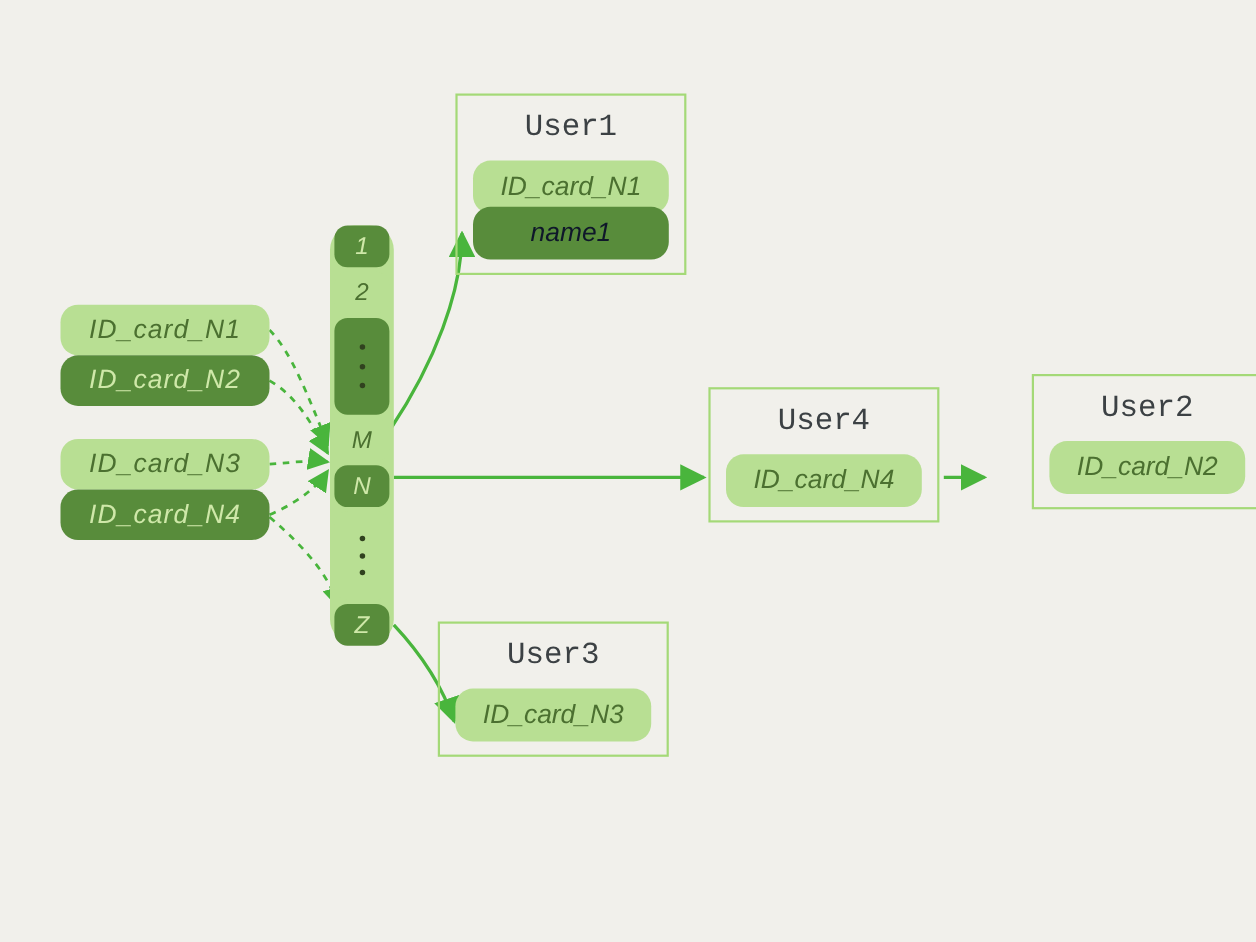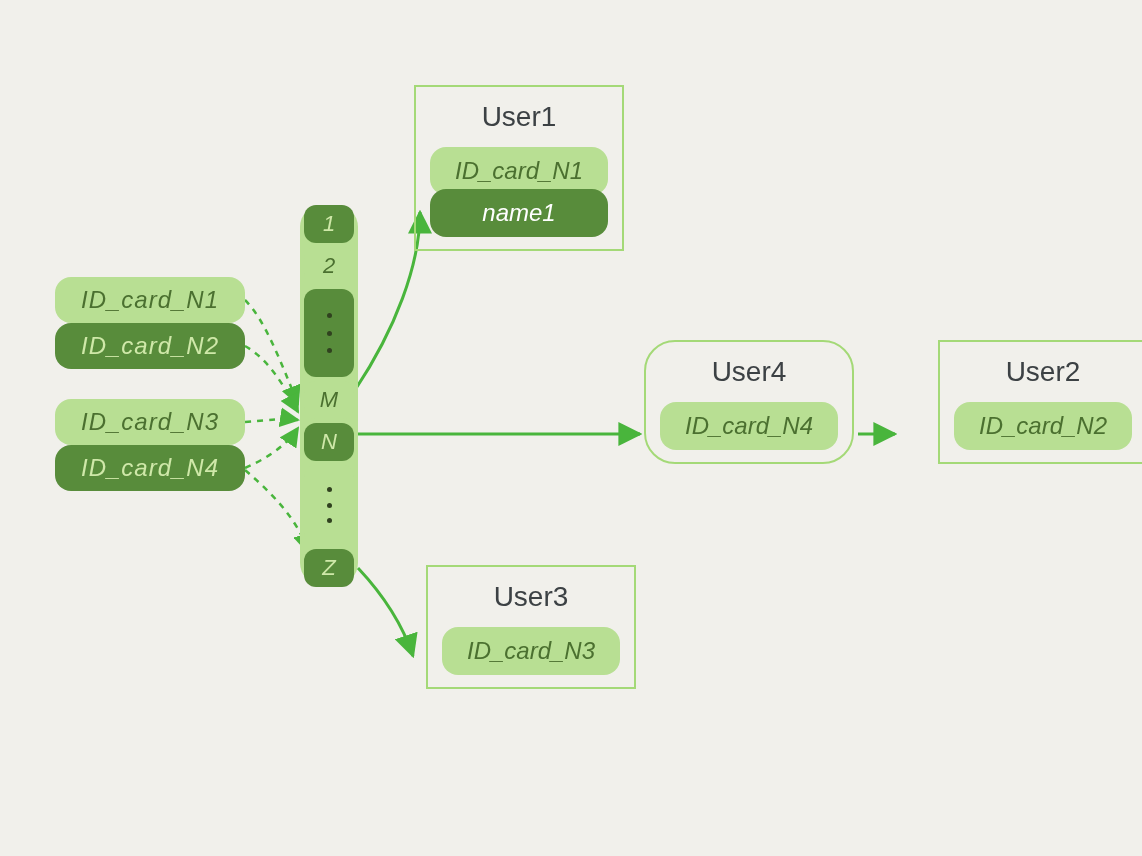--- a/index.html
+++ b/index.html
@@ -74,36 +74,36 @@
   
   .ucard {
     position: absolute;
     width: 210px;
     border: 2px solid #a4d977;
     background: rgba(255,255,255,0.0);
     padding: 10px 8px 12px 8px;
     box-sizing: border-box;
   }
   .ucard .title {
-    font-family: Liberation Sans, sans-serif;
+    font-family: Liberation Mono, monospace;
     font-size: 28px;
     color: #3c4144;
     text-align: center;
     margin: 4px 0 14px 0;
   }
   .ucard .slot {
     border-radius: 16px;
     height: 48px;
     margin: 0 6px;
     display:flex;align-items:center;justify-content:center;
     font-style: italic;
     font-size: 24px;
   }
   .ucard .slot.light { background:#b8df93; color:#4b7030; }
-  .ucard .slot.dark  { background:#588c3b; color:#ffffff; margin-top:-6px; }
+  .ucard .slot.dark  { background:#588c3b; color:#0f172a; margin-top:-6px; }
 
   
   .idpill { width: 190px; height: 46px; font-size:24px; }
 
 </style>
 </head>
 <body>
 <div class="stage">
 
 <svg class="wires">
@@ -174,28 +174,28 @@
 <div class="hpill dark" style="left:304px; top:549px;">
       <span>Z</span>
     </div>
 
 <div class="ucard" style="left:414px; top:85px;">
   <div class="title">User1</div>
   <div class="slot light">ID_card_N1</div>
   <div class="slot dark">name1</div>
 </div>
 
-<div class="ucard" style="left:644px; top:340px;border-radius:31px;">
+<div class="ucard" style="left:644px; top:352px;">
   <div class="title">User4</div>
   <div class="slot light">ID_card_N4</div>
 </div>
 
 <div class="ucard" style="left:898px; top:340px;margin-left:40px;">
   <div class="title">User2</div>
   <div class="slot light">ID_card_N2</div>
 </div>
 
-<div class="ucard" style="left:398px; top:565px;margin-left:28px;">
+<div class="ucard" style="left:398px; top:565px;">
   <div class="title">User3</div>
   <div class="slot light">ID_card_N3</div>
 </div>
 
 </div>
 
 </body></html>

